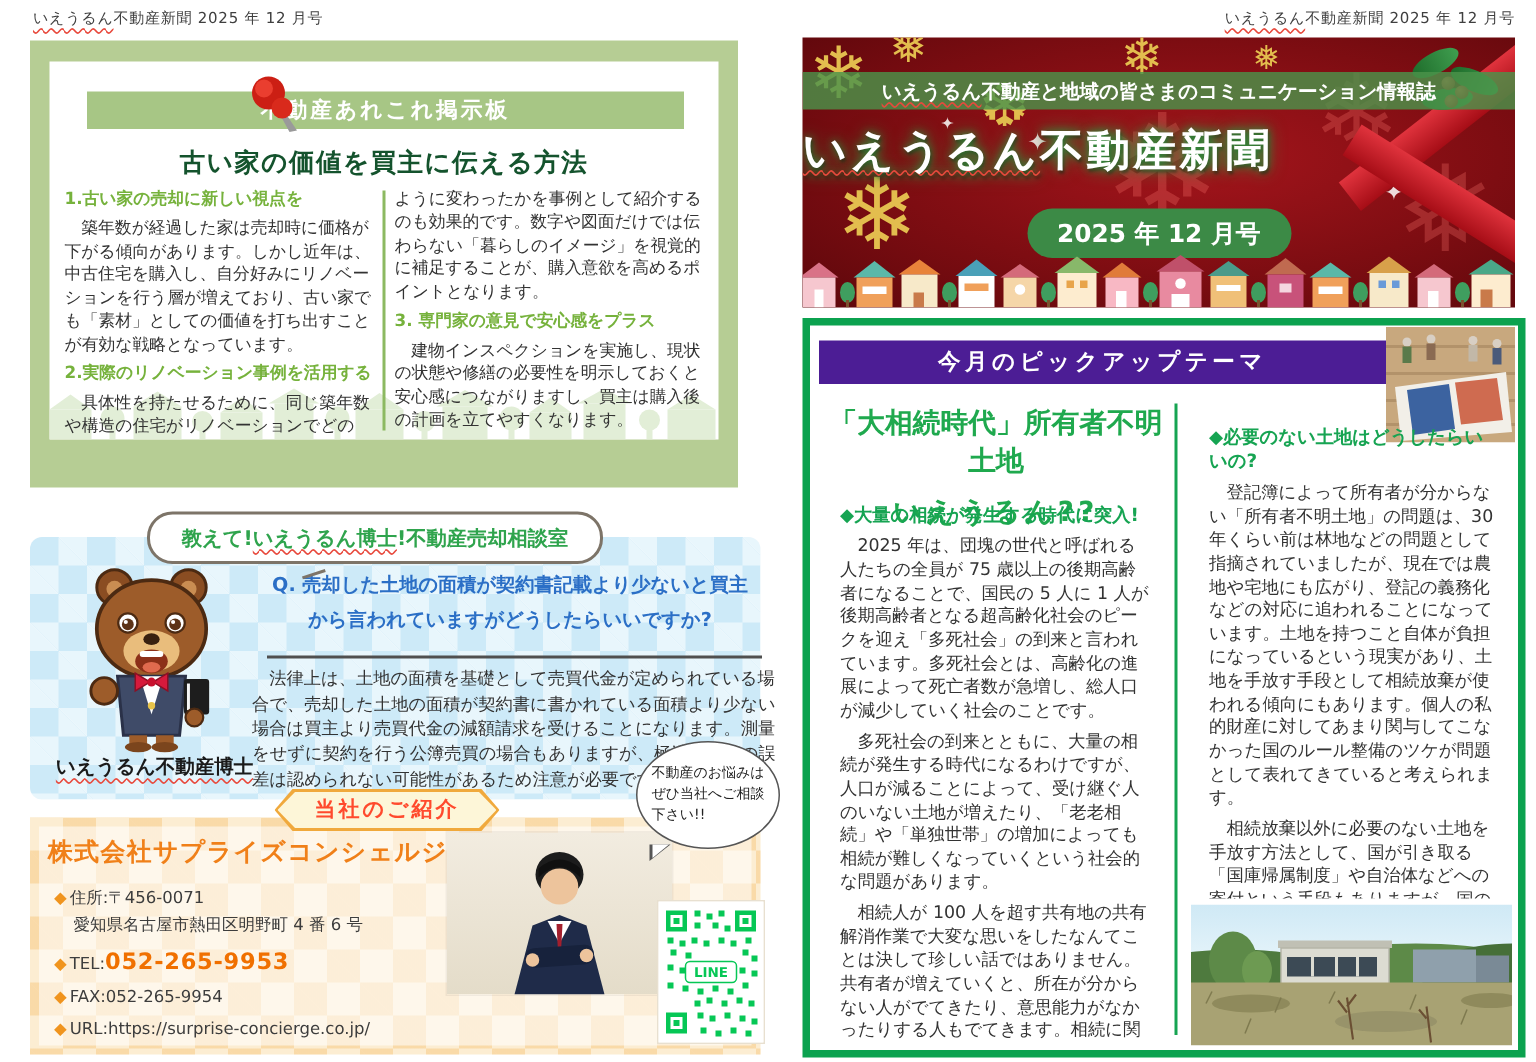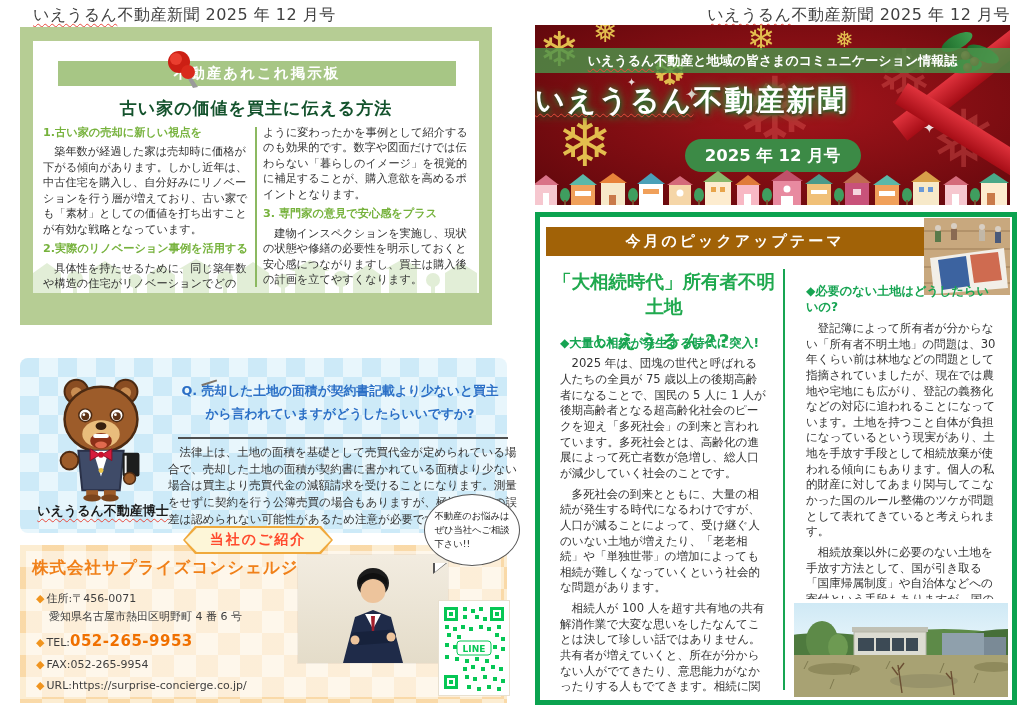--- a/index.html
+++ b/index.html
@@ -1,21 +1,21 @@
 <!DOCTYPE html>
 <html><head>
 <meta charset="utf-8">
 <style>
   html,body{margin:0;padding:0;background:#fff;}
   body{font-family:"DejaVu Sans","Liberation Sans",sans-serif;color:#333;}
   .canvas{position:relative;width:1024px;height:708px;background:#fff;overflow:hidden;}
   .wavy{text-decoration-line:underline;text-decoration-style:wavy;text-decoration-color:#e8493c;text-decoration-thickness:1px;text-underline-offset:3px;}
 
   
-  .doc-hdr{position:absolute;top:5px;font-size:16px;color:#3f3f3f;letter-spacing:.5px;margin-left:11px;}
+  .doc-hdr{position:absolute;top:5px;font-size:10px;color:#3f3f3f;letter-spacing:.5px;}
   .doc-hdr.left{left:22px;} .doc-hdr.right{right:14px;}
 
   
   .board{position:absolute;left:20px;top:27px;width:472px;height:298px;background:#b6cd94;}
   .board-inner{position:absolute;left:13px;top:14px;width:446px;height:252px;background:#fff;overflow:hidden;}
   .house-sil{position:absolute;left:0;bottom:0;width:446px;height:36px;z-index:0;}
   .board-bar{position:absolute;left:25px;top:20px;width:398px;height:25px;background:#a7c685;color:#fff;font-weight:bold;font-size:14.5px;letter-spacing:2px;display:flex;align-items:center;justify-content:center;z-index:2;}
   .pin{position:absolute;left:108px;top:-12px;width:34px;height:40px;}
   .board-headline{position:absolute;left:0;top:56px;width:100%;text-align:center;font-size:17px;font-weight:bold;color:#14532d;letter-spacing:1px;z-index:1;}
   .bcol{position:absolute;top:84px;width:206px;font-size:11.2px;line-height:1.38;color:#333;z-index:1;}
@@ -71,21 +71,21 @@
   .banner-band{position:absolute;left:0;top:23px;width:100%;height:25px;background:rgba(76,146,74,.82);display:flex;align-items:center;justify-content:center;color:#fff;font-size:13px;font-weight:bold;}
   .banner-title{position:absolute;left:0;top:56px;width:100%;text-align:left;font-size:29px;font-weight:bold;color:#fff;letter-spacing:2px;text-shadow:0 0 6px #2f8f3d,0 0 12px #2f8f3d,1px 2px 2px rgba(0,0,0,.5);}
   .banner-pill{position:absolute;left:50%;transform:translateX(-50%);top:114px;width:176px;height:33px;background:#3c8a46;border-radius:17px;color:#fff;display:flex;align-items:center;justify-content:center;font-size:16.5px;font-weight:bold;}
   .banner-houses{position:absolute;left:0;bottom:0;width:475px;height:36px;}
   .holly-leaf{position:absolute;width:34px;height:14px;background:linear-gradient(90deg,#1e6b2a,#3f9e4f);border-radius:50% 50% 50% 50%;}
   .berry{position:absolute;width:9px;height:9px;border-radius:50%;background:radial-gradient(circle at 35% 35%,#ff5a52,#b00d16);}
   .ribbon-strip{position:absolute;background:linear-gradient(180deg,#e0333d,#a60d16);}
 
   
   .pickup{position:absolute;left:535px;top:212px;width:482px;height:493px;background:#fff;border:5px solid #0ba24f;box-sizing:border-box;}
-  .pk-bar{position:absolute;left:6px;top:10px;width:378px;height:29px;background:#a16207;color:#fff;font-weight:bold;font-size:15px;letter-spacing:3px;display:flex;align-items:center;justify-content:center;}
+  .pk-bar{position:absolute;left:6px;top:10px;width:378px;height:29px;background:#4c1d95;color:#fff;font-weight:bold;font-size:15px;letter-spacing:3px;display:flex;align-items:center;justify-content:center;}
   .pk-photo{position:absolute;right:2px;top:1px;width:86px;height:77px;}
   .pk-title{position:absolute;left:4px;top:52px;width:240px;text-align:center;color:#1fa94e;font-weight:bold;}
   .pk-title .l1{font-size:18.5px;}
   .pk-title .l2{font-size:18.5px;margin-top:9px;letter-spacing:3px;}
   .pk-div{position:absolute;left:243px;top:52px;width:2px;height:421px;background:#16a452;}
   .pk-col{font-size:11.6px;line-height:1.35;color:#333;overflow:hidden;}
   .pk-colL{position:absolute;left:8px;top:118px;width:230px;height:358px;}
   .pk-colR{position:absolute;left:254px;top:66px;width:214px;height:316px;}
   .pk-h{color:#16a452;font-weight:bold;font-size:12.2px;margin:0 0 8px;}
   .pk-col p{margin:0 12px 5px;}
@@ -155,20 +155,25 @@
       </div>
       <div class="bcol c2">
         <p>ように変わったかを事例として紹介するのも効果的です。数字や図面だけでは伝わらない「暮らしのイメージ」を視覚的に補足することが、購入意欲を高めるポイントとなります。</p>
         <p class="bhead">3. 専門家の意見で安心感をプラス</p>
         <p>　建物インスペクションを実施し、現状の状態や修繕の必要性を明示しておくと安心感につながりますし、買主は購入後の計画を立てやすくなります。</p>
       </div>
     </div>
   </div>
 
   <div class="qa">
+    <div class="qa-ribbon">
+      <span>教えて!</span>
+        <span class="wavy">いえうるん博士</span>
+        <span>!不動産売却相談室</span>
+    </div>
     <div class="qa-tail"></div>
     <svg class="qa-bear" viewBox="0 0 126 138">
       <circle cx="38" cy="26" r="12" fill="#8a4d22" stroke="#4c2a12" stroke-width="2"></circle>
       <circle cx="88" cy="26" r="12" fill="#8a4d22" stroke="#4c2a12" stroke-width="2"></circle>
       <circle cx="38" cy="27" r="5.5" fill="#c98d52"></circle>
         <circle cx="88" cy="27" r="5.5" fill="#c98d52"></circle>
       <ellipse cx="63" cy="54" rx="37" ry="33" fill="#9d5c2a" stroke="#4c2a12" stroke-width="2.5"></ellipse>
       <circle cx="47" cy="50" r="6.5" fill="#fff" stroke="#4c2a12" stroke-width="1.5"></circle>
       <circle cx="79" cy="50" r="6.5" fill="#fff" stroke="#4c2a12" stroke-width="1.5"></circle>
       <circle cx="47" cy="51" r="4" fill="#5d3317"></circle>

